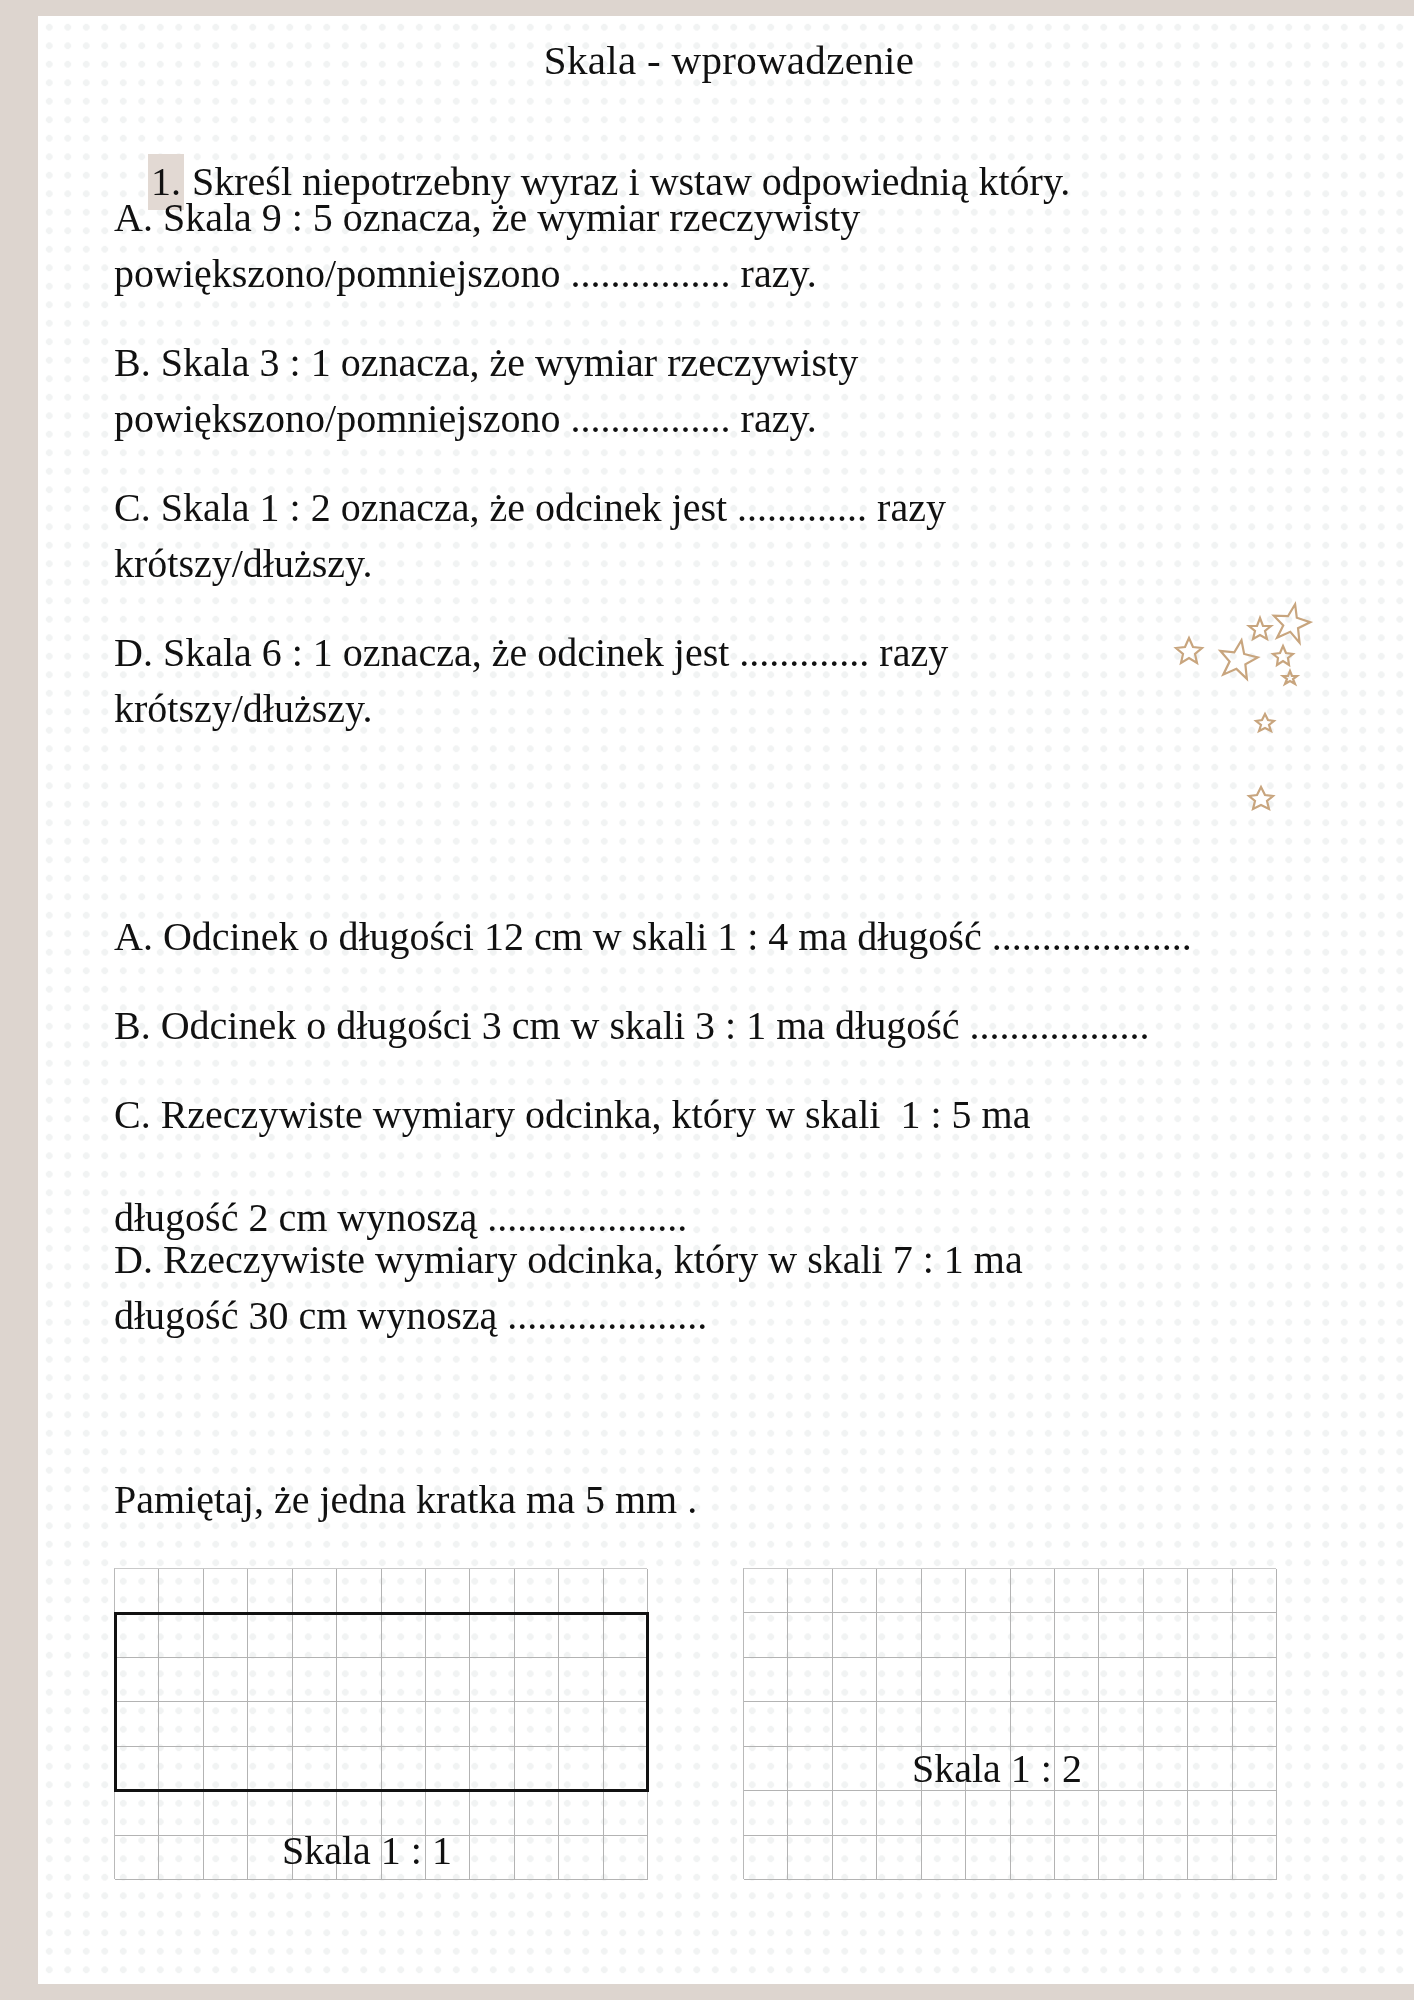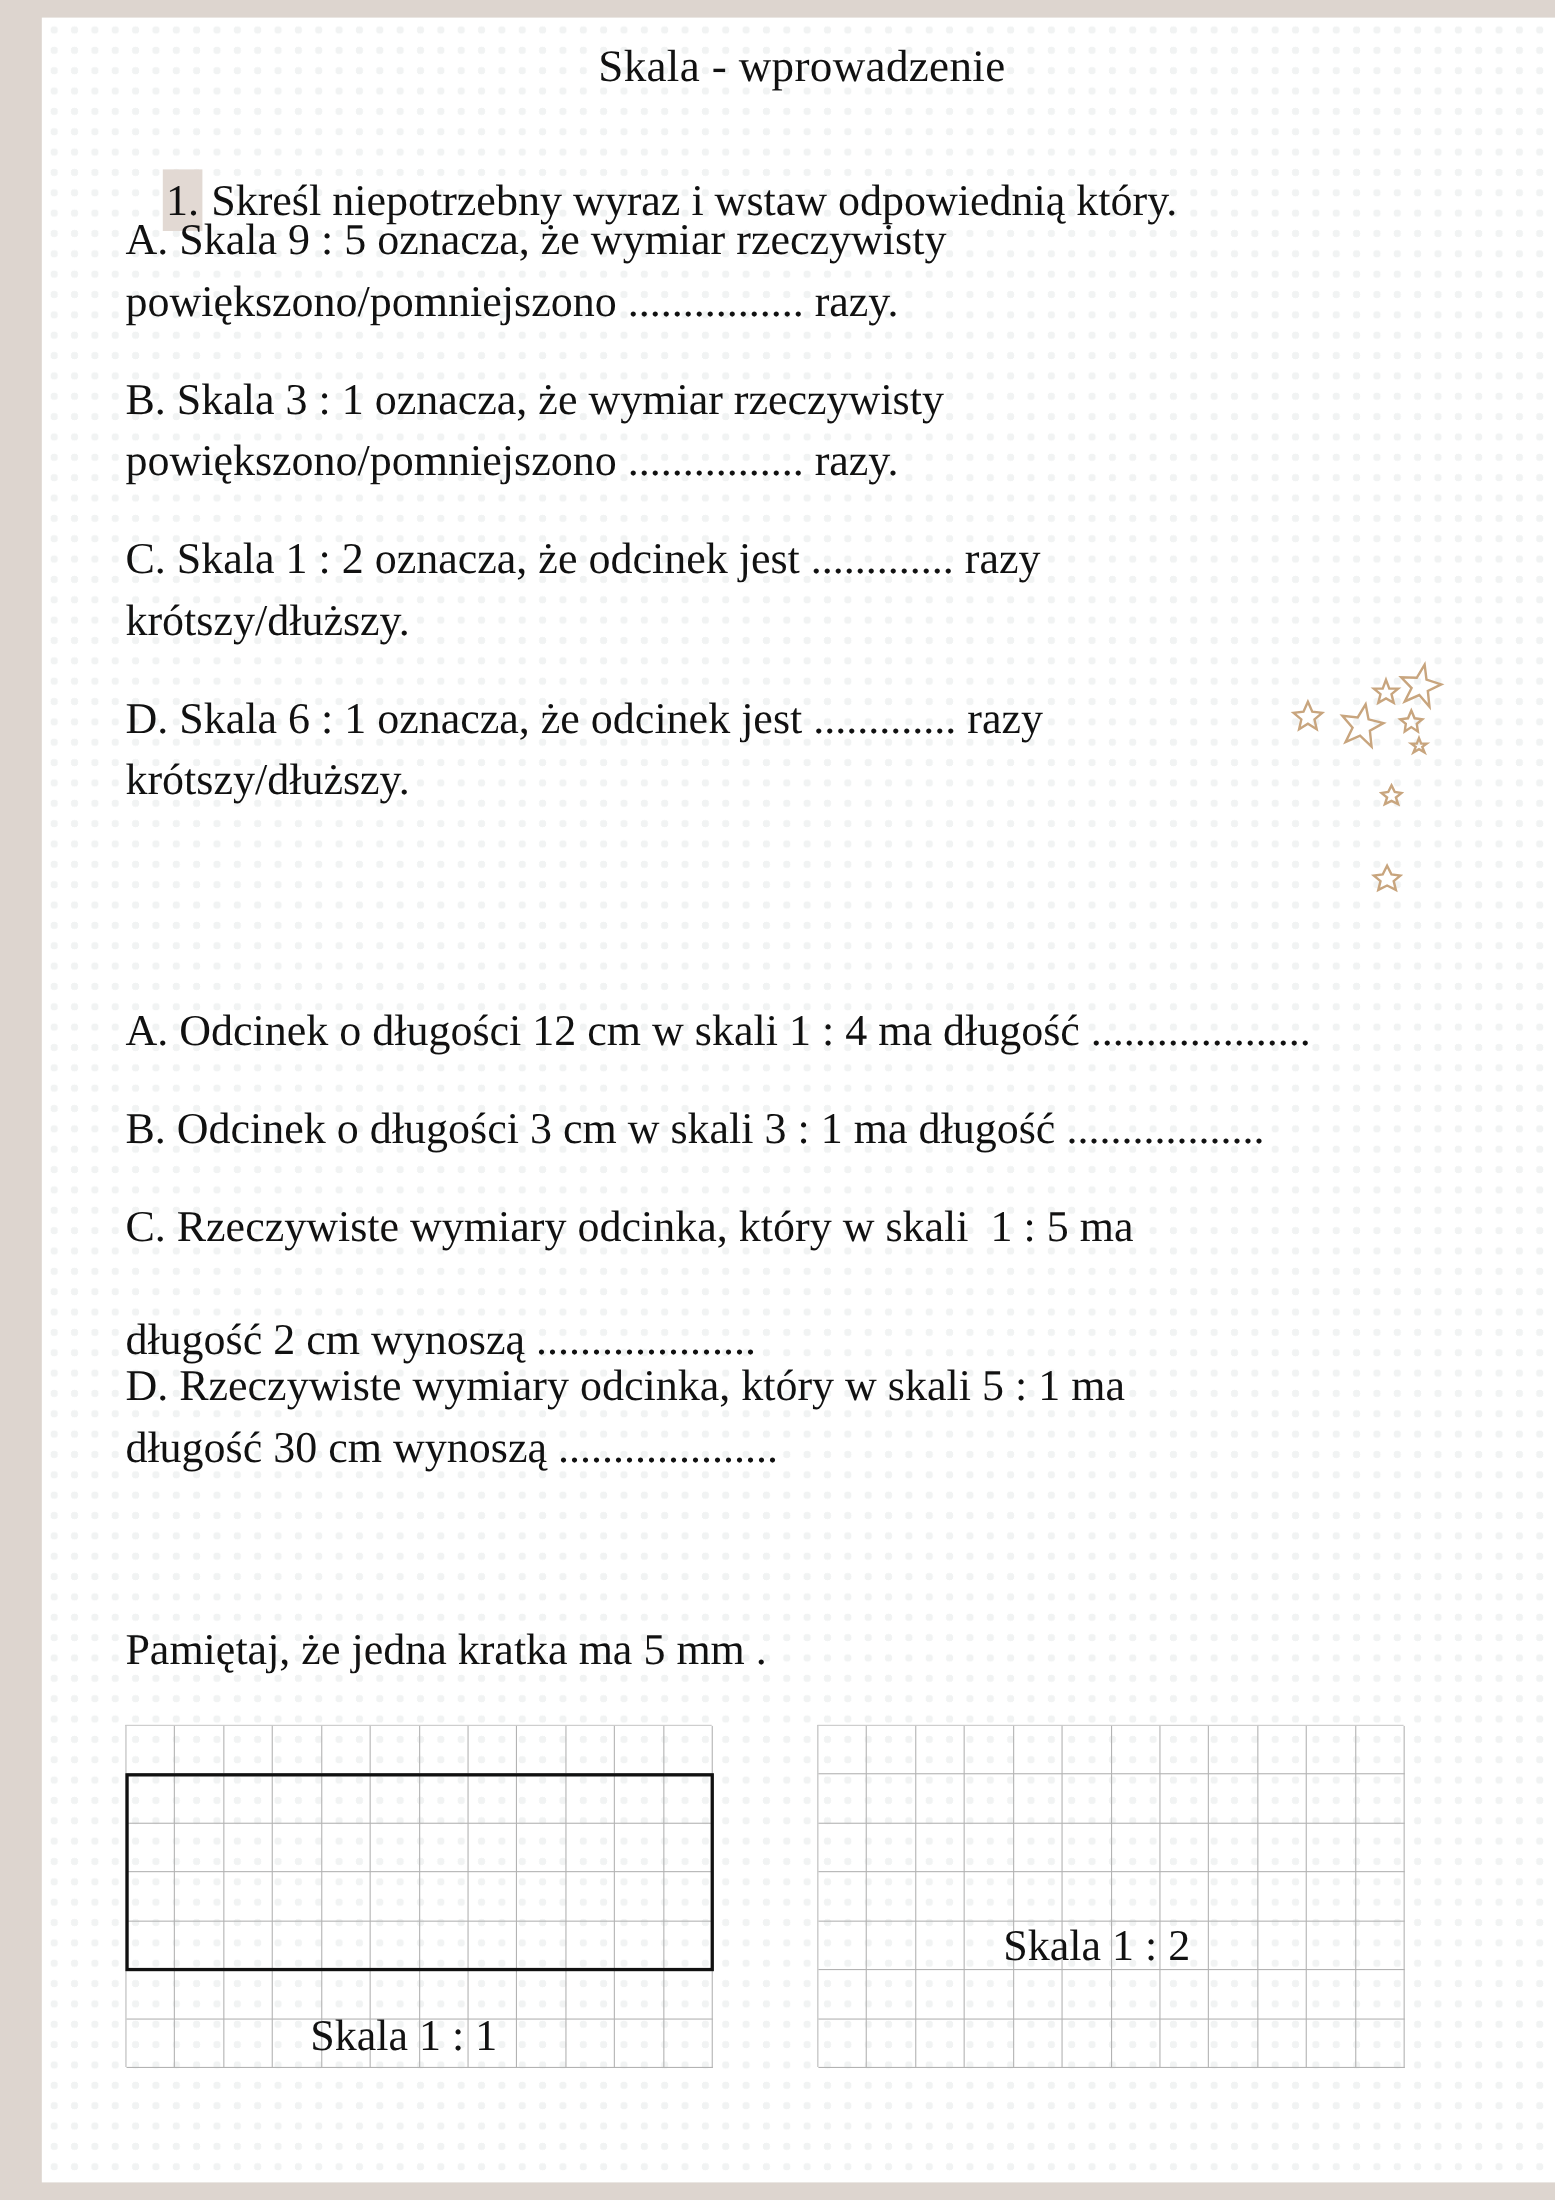--- a/index.html
+++ b/index.html
@@ -89,21 +89,21 @@
   </svg>
 
 
   <div class="line" style="top:893px;">A. Odcinek o długości 12 cm w skali 1 : 4 ma długość ....................</div>
   <div class="line" style="top:982px;">B. Odcinek o długości 3 cm w skali 3 : 1 ma długość ..................</div>
   <div>
     <div class="line" style="top:1071px;">C. Rzeczywiste wymiary odcinka, który w skali  1 : 5 ma</div>
     <div class="line" style="top:1174px;">długość 2 cm wynoszą ....................</div>
   </div>
   <div>
-    <div class="line" style="top:1216px;">D. Rzeczywiste wymiary odcinka, który w skali 5 : 1 ma</div>
+    <div class="line" style="top:1216px;">D. Rzeczywiste wymiary odcinka, który w skali 7 : 1 ma</div>
     <div class="line" style="top:1272px;">długość 30 cm wynoszą ....................</div>
   </div>
 
   <div class="line" style="top:1456px;">Pamiętaj, że jedna kratka ma 5 mm .</div>
 
   <div class="grid" id="grid-left" style="left:76px; top:1552px; width:532px; height:310px;">
       <div class="cell-v" style="left: 43.4167px; top: 0px; width: 1px; height: 311px;"></div>
       <div class="cell-v" style="left: 87.8333px; top: 0px; width: 1px; height: 311px;"></div>
       <div class="cell-v" style="left: 132.25px; top: 0px; width: 1px; height: 311px;"></div>
       <div class="cell-v" style="left: 176.667px; top: 0px; width: 1px; height: 311px;"></div>

